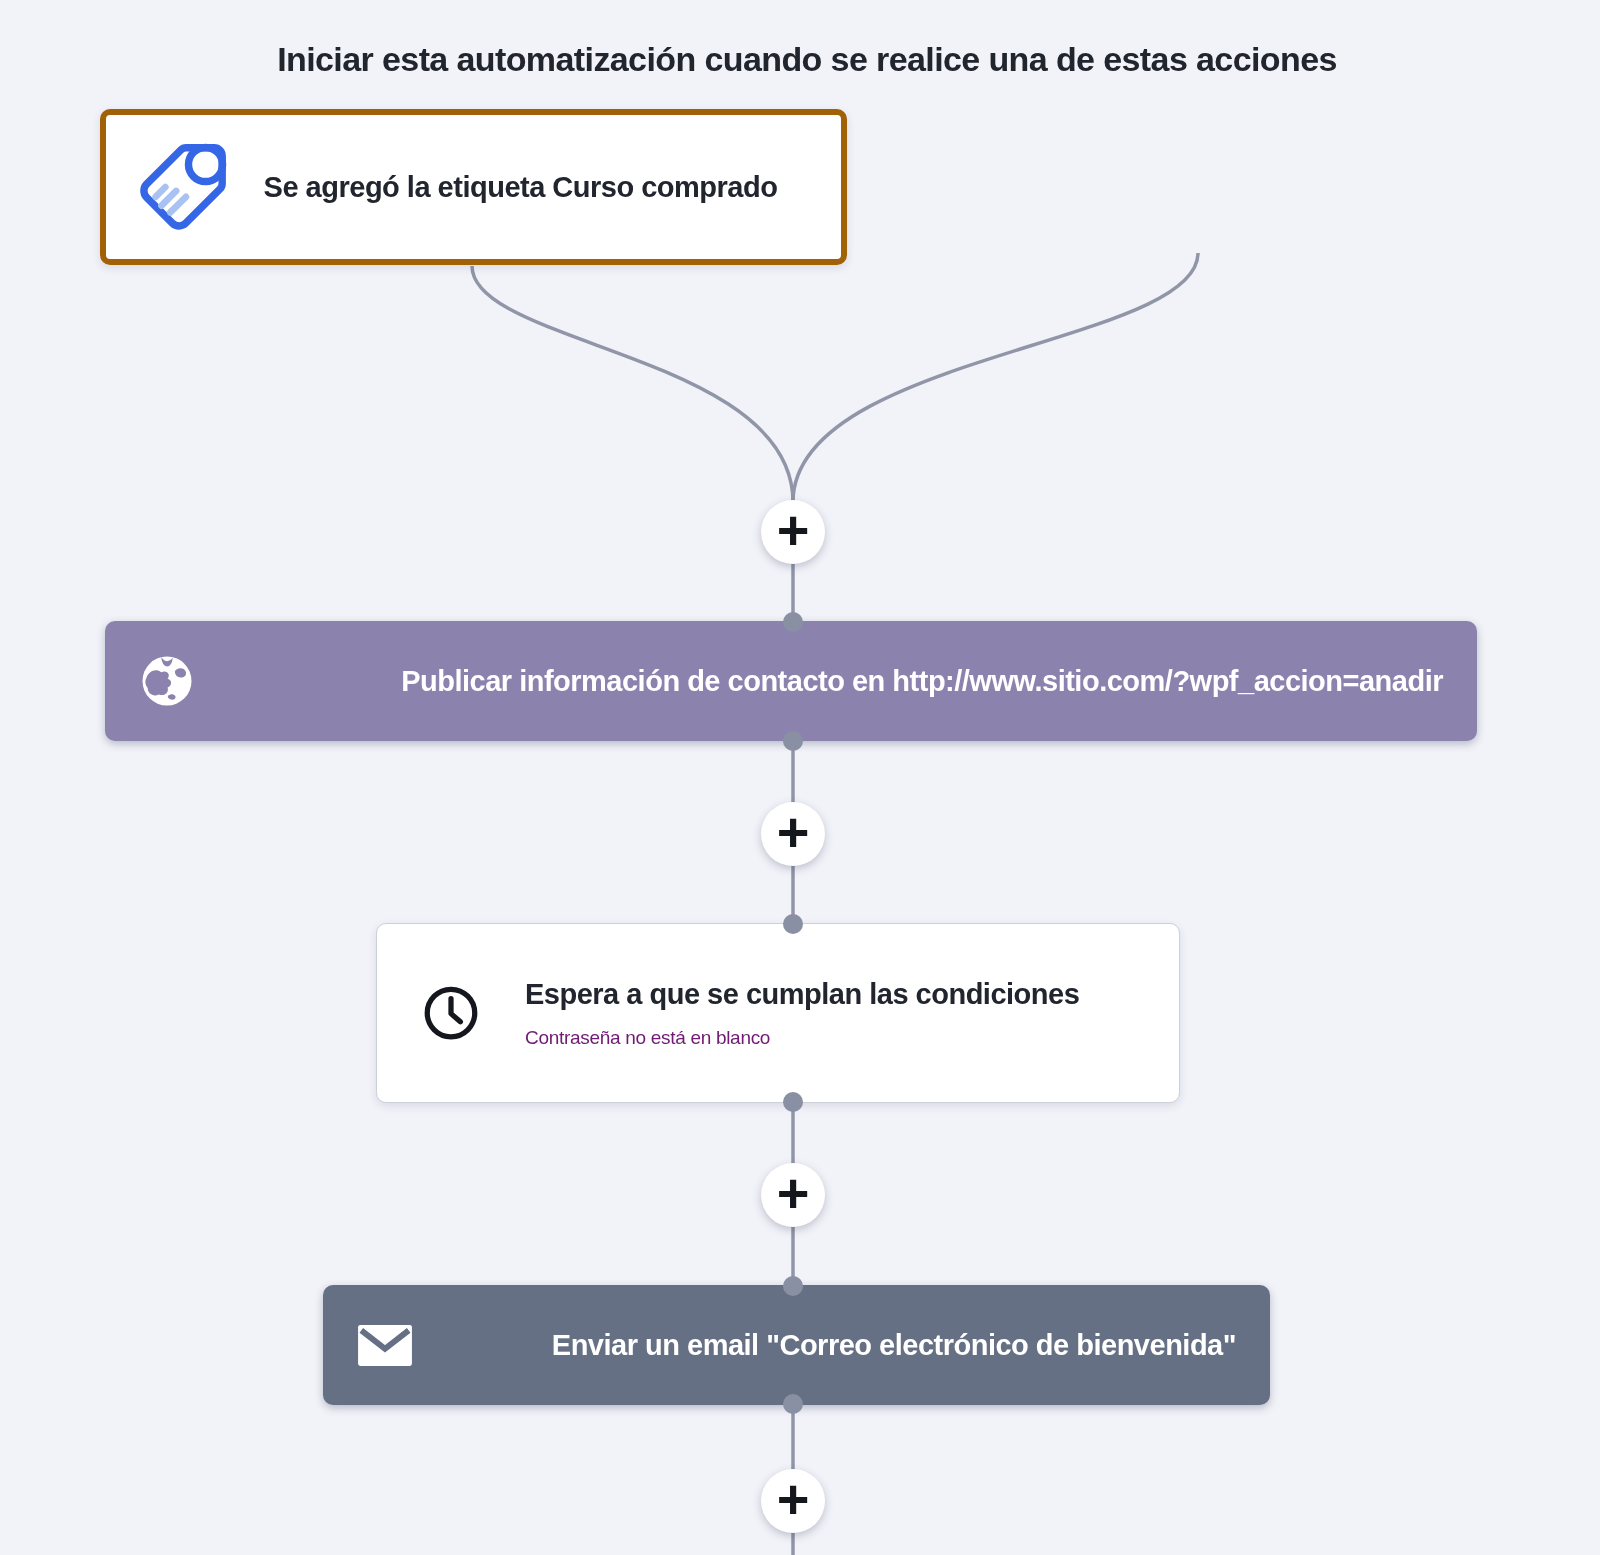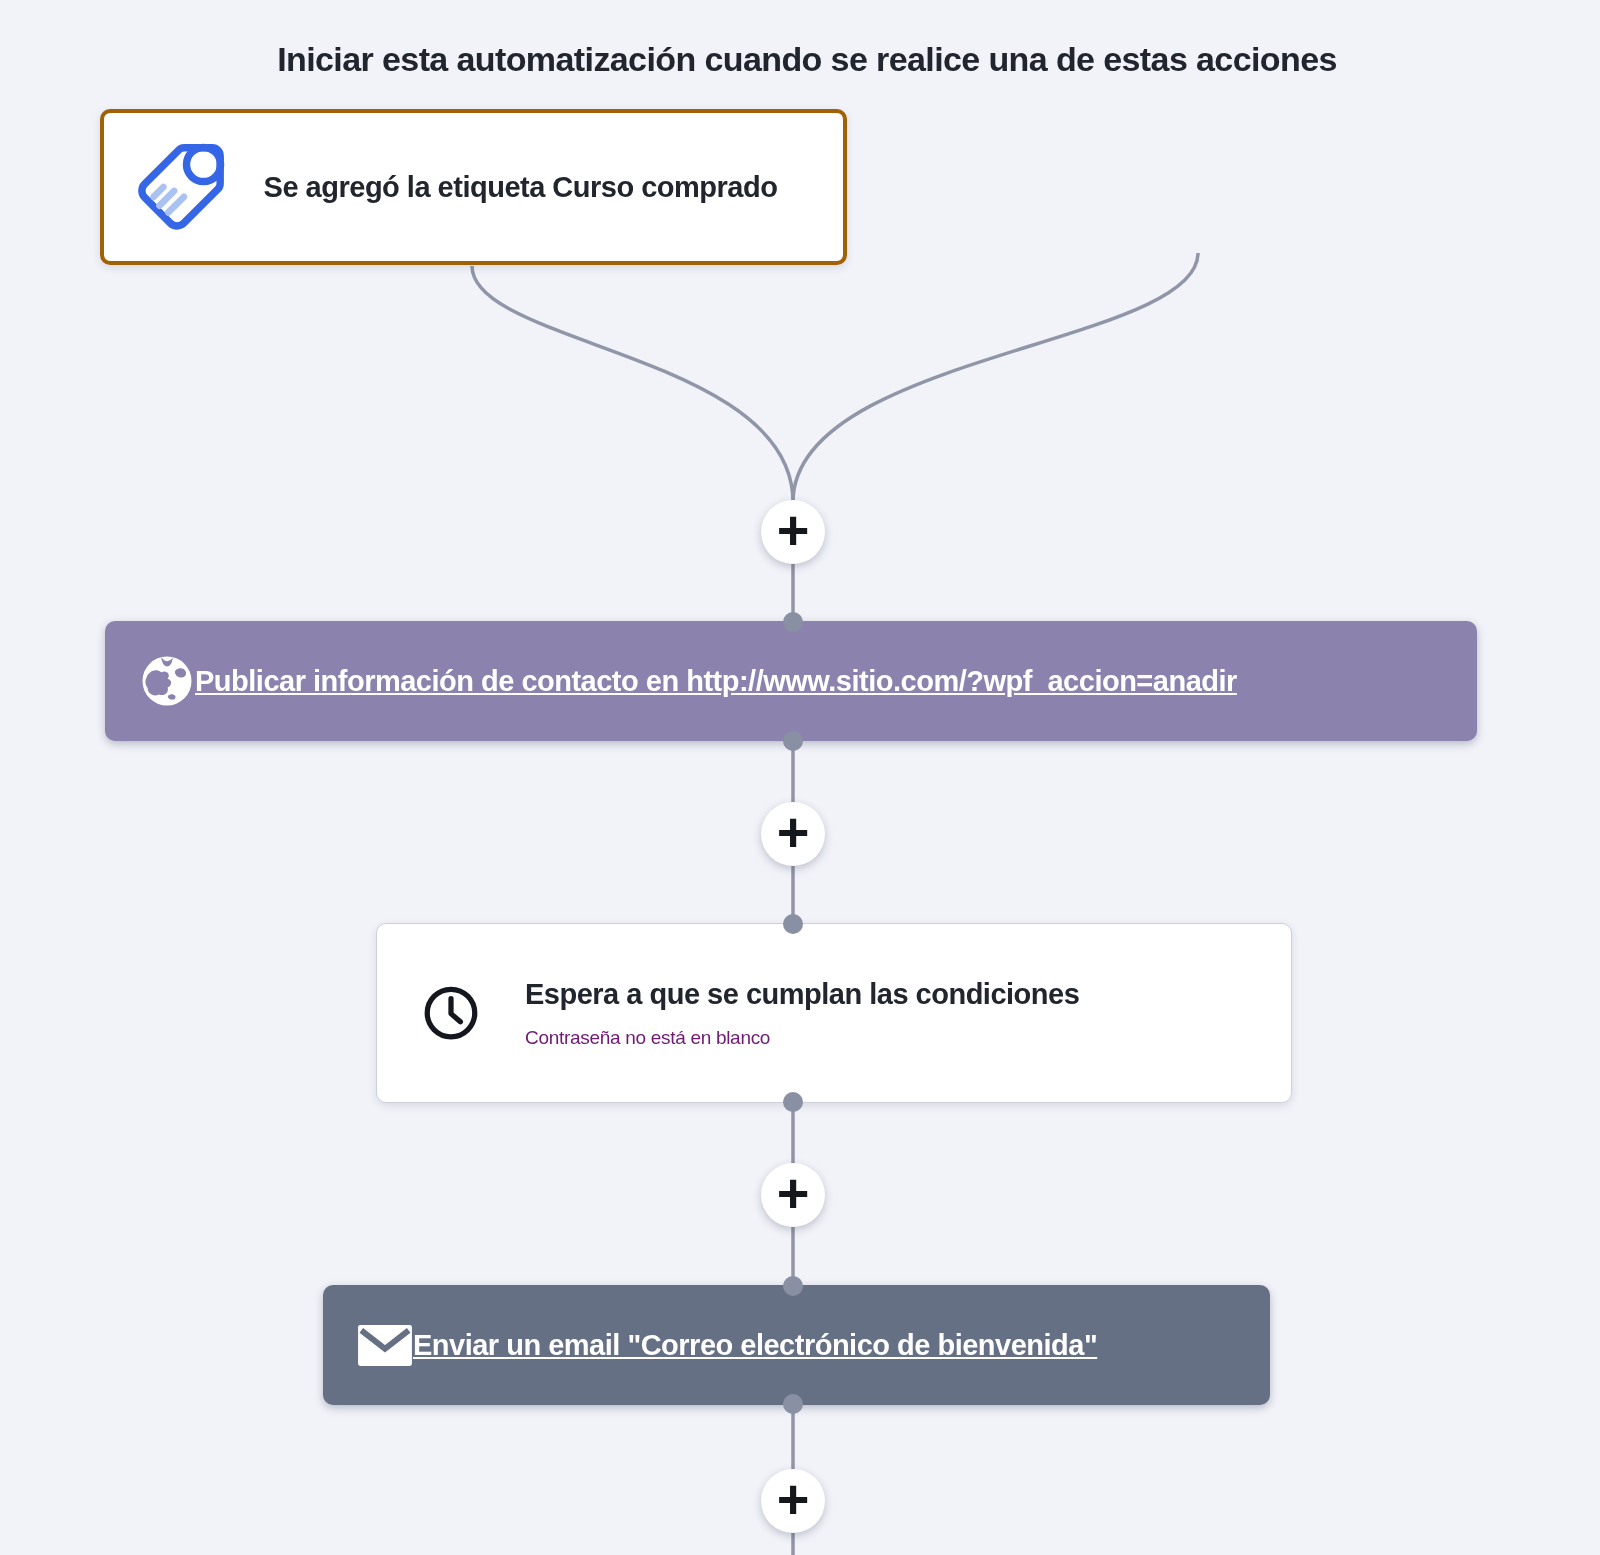--- a/index.html
+++ b/index.html
@@ -19,40 +19,40 @@
 
   .node {
     position:absolute; display:flex; align-items:center;
     box-sizing:border-box; z-index:2; cursor:pointer;
   }
   .node-label {
     font-size:29px; font-weight:700; color:#21252e; letter-spacing:-0.5px;
   }
   .trigger-tag {
     left:100px; top:109px; width:747px; height:156px;
-    background:#ffffff; border:4px solid #a16207; border-radius:10px;
+    background:#ffffff; border:6px solid #a16207; border-radius:10px;
     box-shadow:0 3px 9px rgba(35,45,75,0.12);
     padding:0 30px;
   }
   .trigger-tag .node-label { flex:1; text-align:center; }
   .trigger-add {
     left:906px; top:126px; width:585px; height:127px;
     border:3px dashed #9aa1af; border-radius:8px;
     justify-content:center; background:transparent;
   }
   .bar {
     border-radius:10px; padding:0 34px;
     box-shadow:0 3px 8px rgba(30,40,70,0.28);
   }
-  .bar .node-label { flex:1; text-align:left; color:#ffffff;text-decoration:underline; }
+  .bar .node-label { flex:1; text-align:right; color:#ffffff; }
   .bar-webhook { left:105px; top:621px; width:1372px; height:120px; background:#8b83ae; }
   .bar-email   { left:323px; top:1285px; width:947px; height:120px; background:#667084; }
 
   .wait-box {
-    left:376px; top:923px; width:916px; height:180px;
+    left:376px; top:923px; width:804px; height:180px;
     background:#ffffff; border:1px solid #ccd0d9; border-radius:10px;
     box-shadow:0 3px 9px rgba(35,45,75,0.12);
     padding:0 44px; gap:44px;
   }
   .wait-text { display:flex; flex-direction:column; gap:16px; }
   .wait-title { font-size:29px; font-weight:700; color:#21252e; letter-spacing:-0.5px; }
   .wait-subtitle { font-size:19px; font-weight:400; color:#701a75; letter-spacing:-0.3px; }
 
   .add-btn {
     position:absolute; width:64px; height:64px; border-radius:50%;

